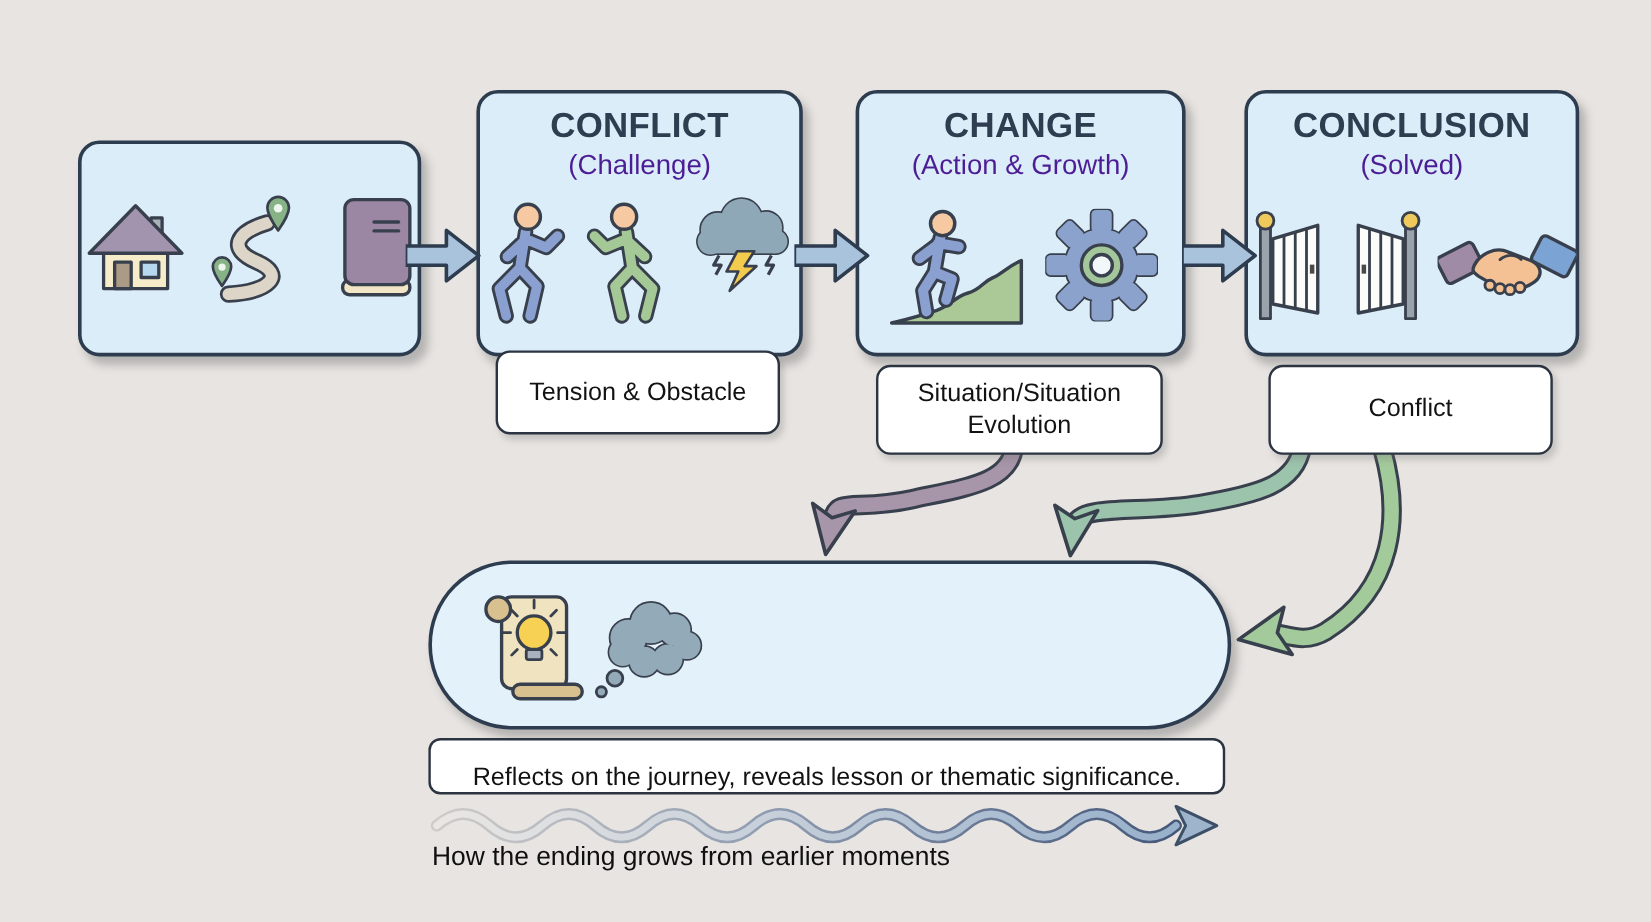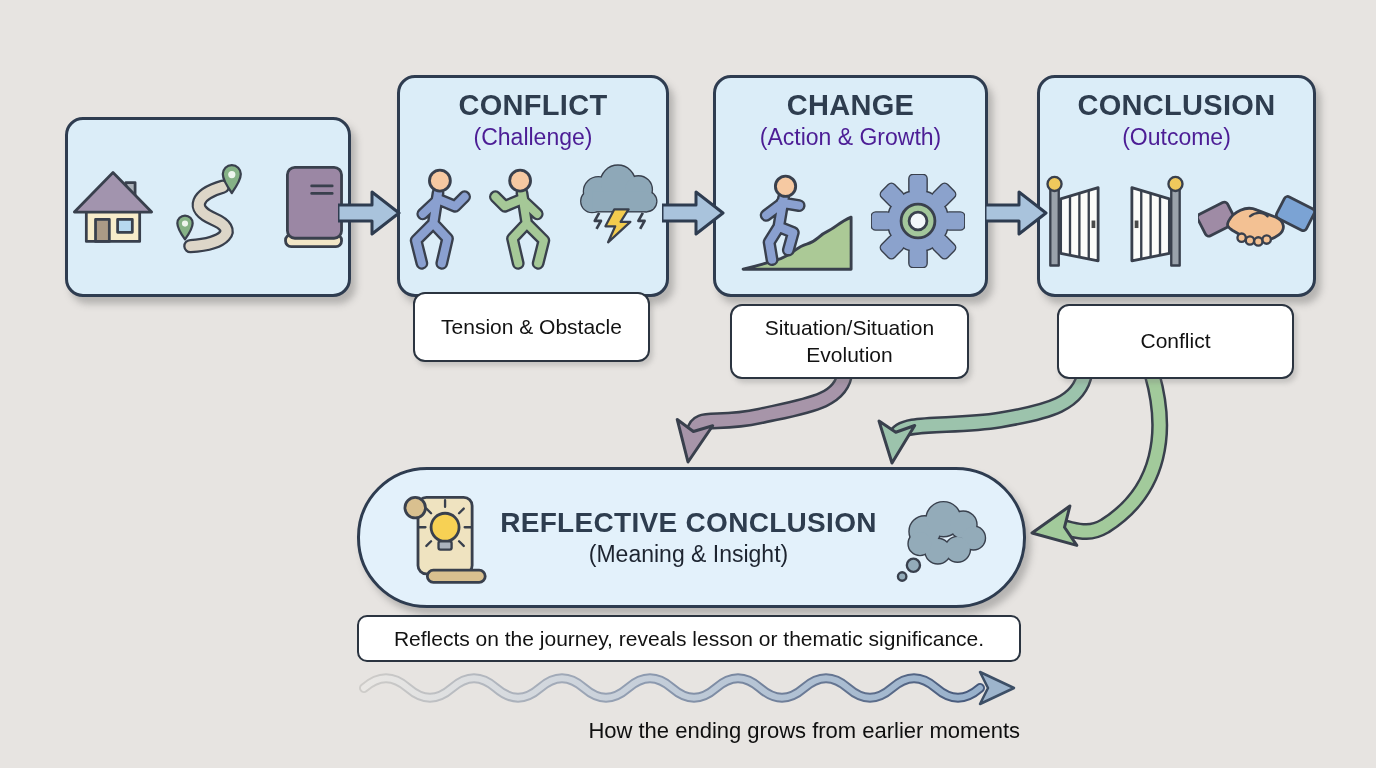--- a/index.html
+++ b/index.html
@@ -18,24 +18,24 @@
   .flow-arrows{position:absolute;left:600px;top:358px;z-index:1;}
   .pill{position:absolute;left:357px;top:467px;width:663px;height:135px;border-radius:70px;background:#e3f1fb;
         border:3px solid #2e3c50;box-shadow:5px 7px 7px rgba(90,90,90,.35);display:flex;align-items:center;z-index:2;}
   .pill-icon{display:flex;align-items:center;}
   .pill-icon.left{margin-left:30px;}
   .pill-icon.right{margin-right:26px;}
   .pill-text{flex:1;text-align:center;}
   .pill-title{font-weight:bold;font-size:28px;color:#2e3d4f;letter-spacing:.3px;}
   .pill-subtitle{font-size:23px;color:#1d2430;margin-top:2px;}
   .reflect-box{position:absolute;left:357px;top:615px;width:660px;height:43px;background:#ffffff;
-               border:2.5px solid #2b3440;border-radius:10px;display:flex;align-items:center;justify-content:center;
+               border:2.5px solid #2b3440;border-radius:10px;display:flex;align-items:flex-end;justify-content:center;
                font-size:21px;color:#121212;z-index:2;}
   .wave-svg{position:absolute;left:350px;top:662px;z-index:2;}
-  .footer-caption{position:absolute;left:360px;top:701px;width:660px;text-align:right;font-size:22px;color:#0f0f0f;z-index:2;margin-top:17px;}
+  .footer-caption{position:absolute;left:360px;top:701px;width:660px;text-align:left;font-size:22px;color:#0f0f0f;z-index:2;}
   .ol{stroke:#39404d;stroke-width:3;stroke-linejoin:round;}
   .ol25{stroke:#39404d;stroke-width:2.5;stroke-linejoin:round;}
   .limb-u{stroke:#39404d;stroke-width:13.5;fill:none;stroke-linecap:round;stroke-linejoin:round;}
   .limb-o{stroke-width:8.5;fill:none;stroke-linecap:round;stroke-linejoin:round;}
   .shaft-u{fill:none;stroke:#39404d;stroke-width:17;}
   .shaft-o{fill:none;stroke-width:12;}
 </style>
 </head>
 <body>
 
@@ -154,21 +154,21 @@
           </g>
           <circle class="ol" cx="50" cy="50" r="18" fill="#a3c79b"></circle>
           <circle class="ol" cx="50" cy="50" r="9.5" fill="#f2f7fa"></circle>
         </svg>
       </span>
     </div>
   </div>
 
   <div class="stage" style="left:1037px;top:75px;width:273px;height:216px">
     <div class="stage-title">CONCLUSION</div>
-    <div class="stage-subtitle">(Outcome)</div>
+    <div class="stage-subtitle">(Solved)</div>
     <div class="icons-row">
       <span>
         <svg width="150" height="100" viewBox="0 0 160 105">
           <g id="gateL">
             <path class="ol" d="M 22,29 L 62,17 L 62,95 L 22,87 Z" fill="#fcfcfa"></path>
             <path d="M 32,26 V 89 M 42,23 V 91 M 52,20 V 93" stroke="#39404d" stroke-width="2.5"></path>
             <rect x="55" y="52" width="4" height="8" fill="#4a4a4a"></rect>
             <rect class="ol25" x="11" y="16" width="9" height="84" fill="#9aa2ab"></rect>
             <circle class="ol25" cx="15.5" cy="13" r="7.5" fill="#f0c95c"></circle>
           </g>
@@ -233,24 +233,20 @@
     <span class="pill-icon left">
       <svg width="98" height="108" viewBox="0 0 105 115">
         <rect class="ol" x="30" y="14" width="58" height="82" rx="9" fill="#efe3c0"></rect>
         <circle class="ol" cx="27" cy="25" r="11" fill="#d9c08f"></circle>
         <rect class="ol" x="40" y="92" width="62" height="13" rx="6.5" fill="#d9c08f"></rect>
         <path d="M 59,24 V 17 M 38,46 H 31 M 80,46 H 87 M 44,31 L 39,26 M 74,31 L 79,26 M 44,61 L 39,66 M 74,61 L 79,66" stroke="#39404d" stroke-width="2.5" stroke-linecap="round"></path>
         <circle class="ol" cx="59" cy="46" r="15" fill="#f7d154"></circle>
         <rect class="ol25" x="52" y="61" width="14" height="9" rx="2" fill="#aab2bd"></rect>
       </svg>
     </span>
-    <div class="pill-text">
-      <div class="pill-title">REFLECTIVE CONCLUSION</div>
-      <div class="pill-subtitle">(Meaning &amp; Insight)</div>
-    </div>
     <span class="pill-icon right">
       <svg width="108" height="96" viewBox="0 0 115 102">
         <g class="ol" fill="#93abb9">
           <circle cx="38" cy="44" r="16"></circle>
             <circle cx="58" cy="31" r="18"></circle>
             <circle cx="79" cy="37" r="14"></circle>
           <circle cx="90" cy="51" r="12"></circle>
             <circle cx="73" cy="63" r="13"></circle>
             <circle cx="52" cy="65" r="13"></circle>
             <circle cx="33" cy="57" r="12"></circle>

